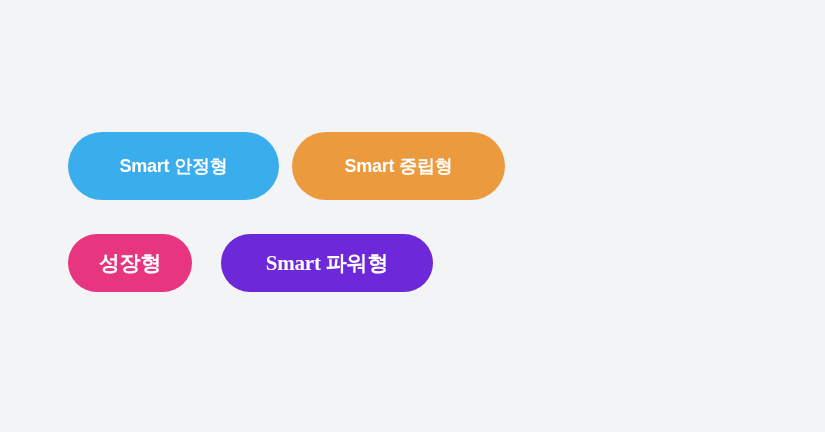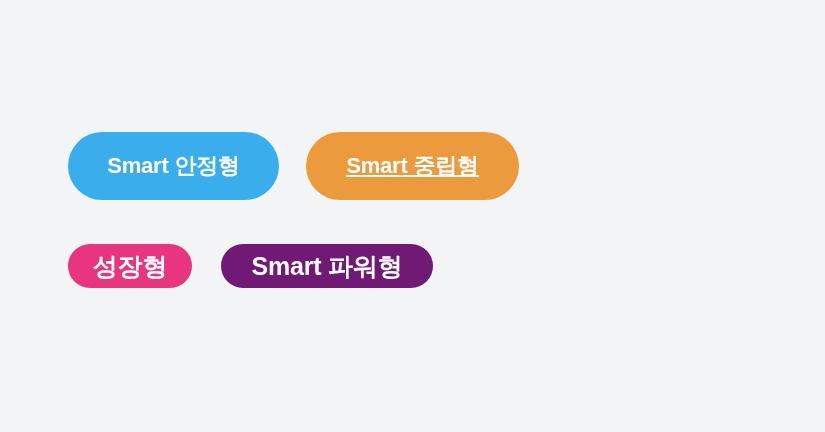--- a/index.html
+++ b/index.html
@@ -36,55 +36,55 @@
     -webkit-font-smoothing: antialiased;
     cursor: pointer;
     user-select: none;
     text-align: center;
     padding: 0 10px;
   }
   
   .pill.row1 {
     top: 132px;
     height: 68px;
-    font-size: 22px;
+    font-size: 18px;
     line-height: 68px;
   }
   .pill-smart-stable {
     left: 68px;
     width: 211px;
     background: #3aadec;
   }
   .pill-smart-neutral {
-    left: 306px;
+    left: 292px;
     width: 213px;
     background: #ec9a3e;
-    text-decoration: underline;
   }
   .pill-smart-growth {
     left: 547px;
     width: 211px;
     background: #e05a3a;
   }
   
   .pill.row2 {
-    top: 244px;
-    height: 44px;
-    font-size: 25px;
+    top: 234px;
+    height: 58px;
+    font-size: 21px;
     line-height: 60px;
   }
   .pill-growth {
     left: 68px;
     width: 124px;
     background: #e8357f;
   }
   .pill-smart-power {
     left: 221px;
     width: 212px;
-    background: #701a75;
+    background: #6d28d9;
+    font-family: Liberation Serif, serif;
   }
   .pill-label {
     display: block;
     pointer-events: none;
   }
 </style>
 </head>
 <body style="background: rgb(243, 244, 246);">
 
 <div id="canvas">

